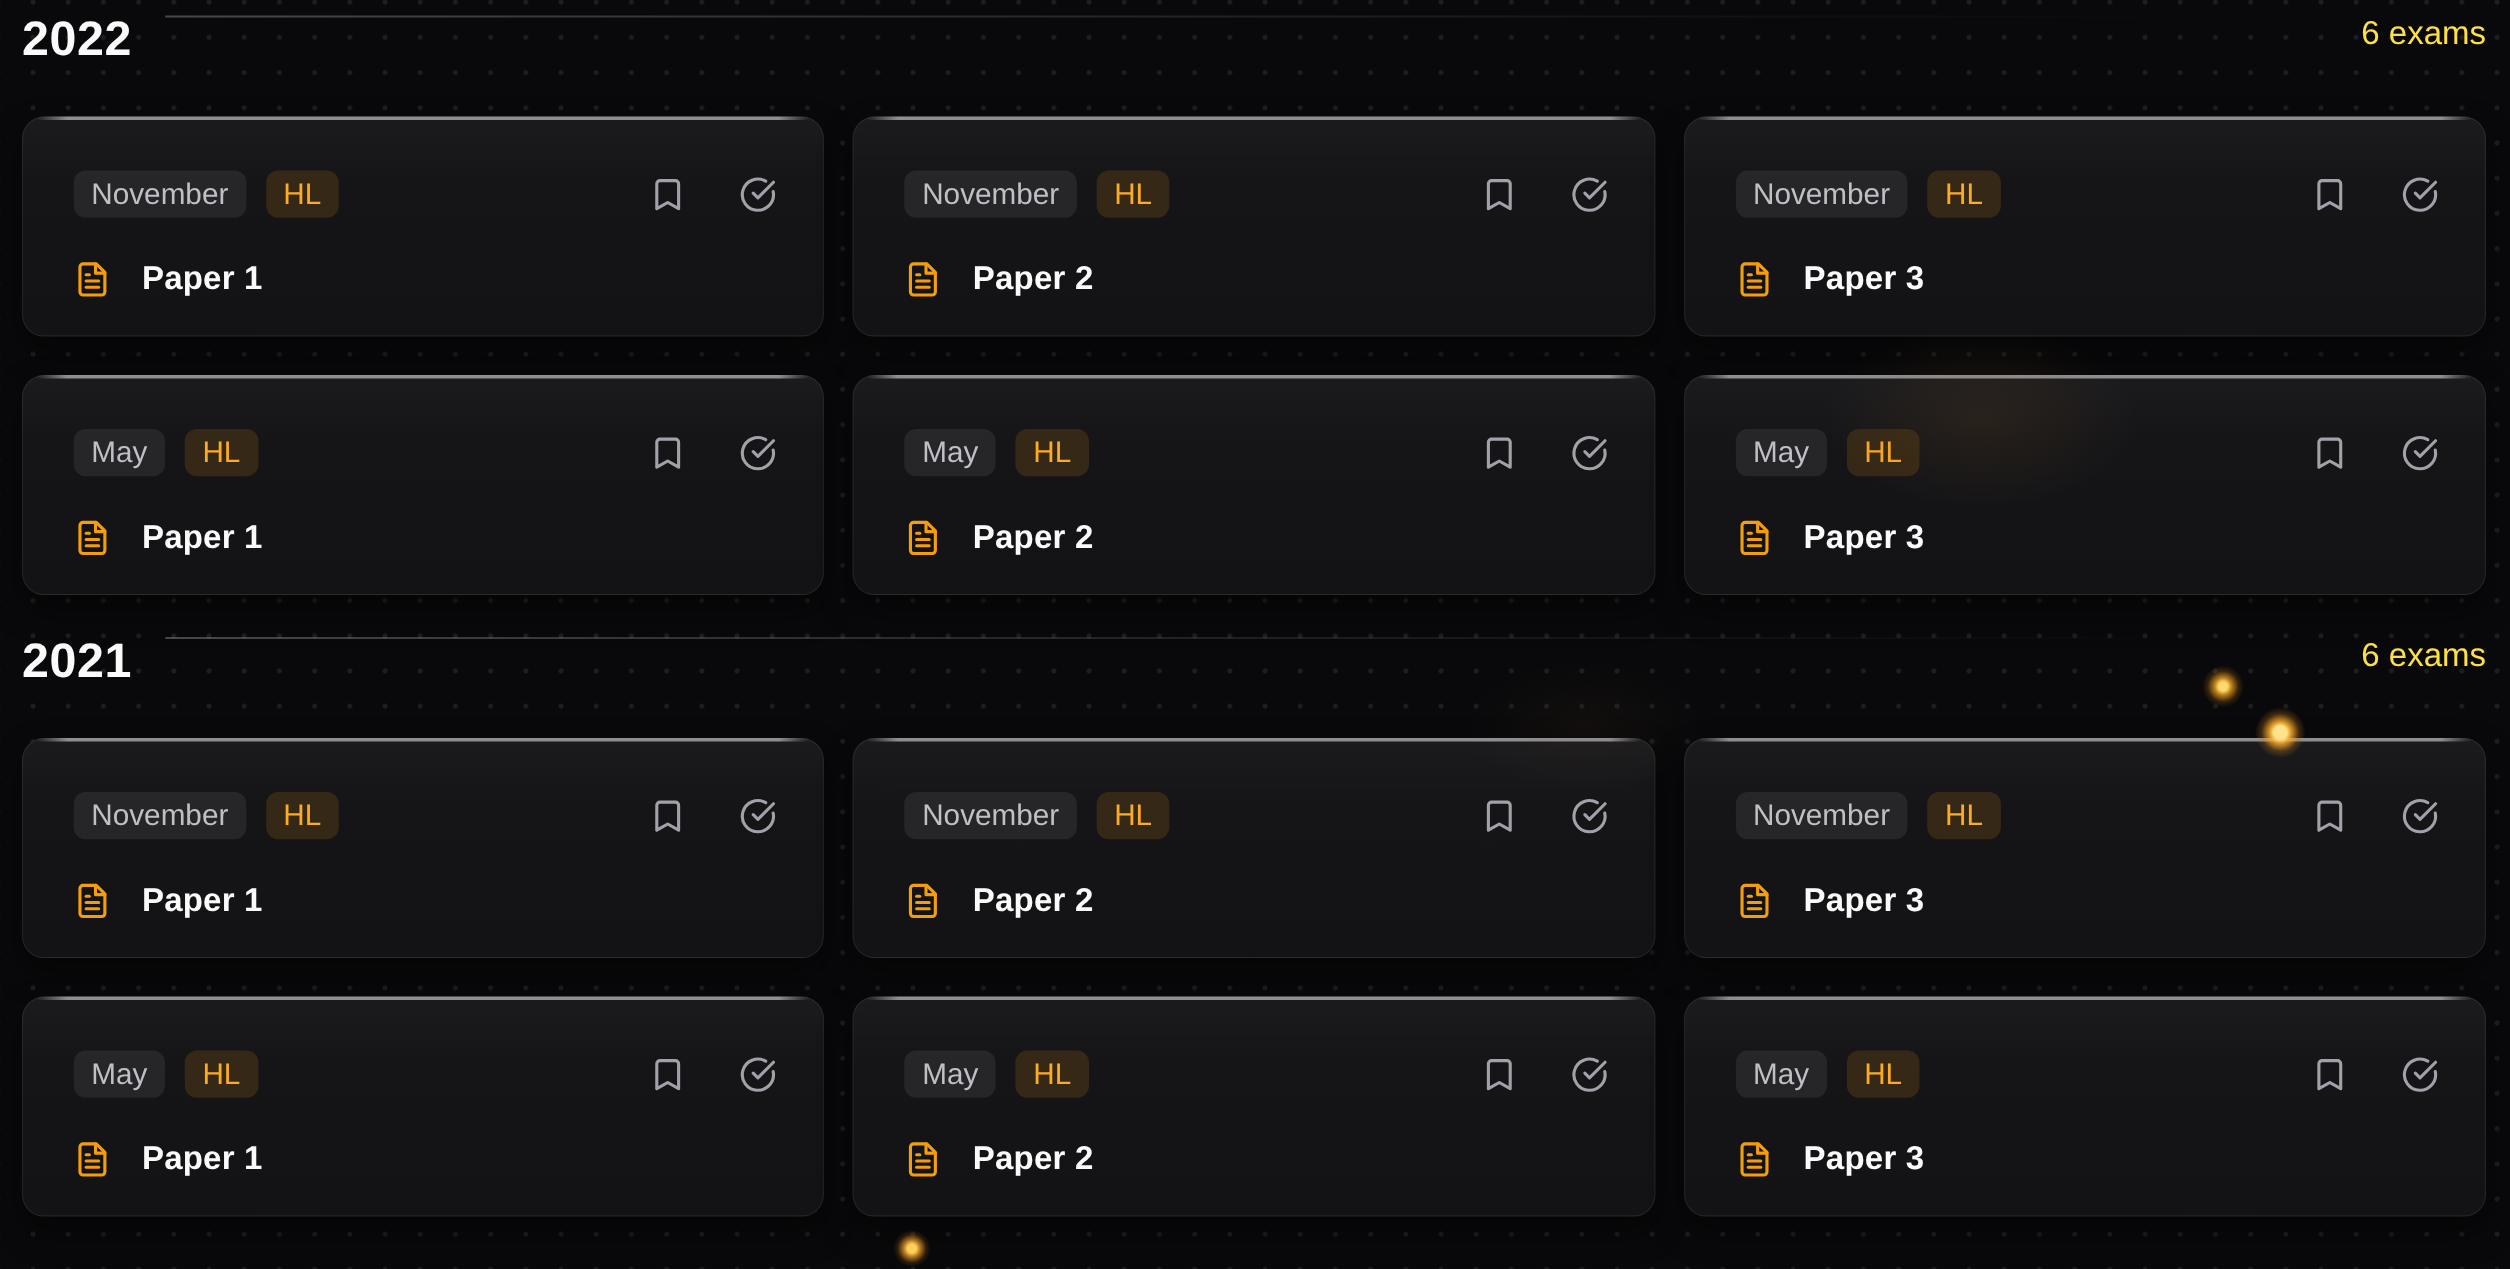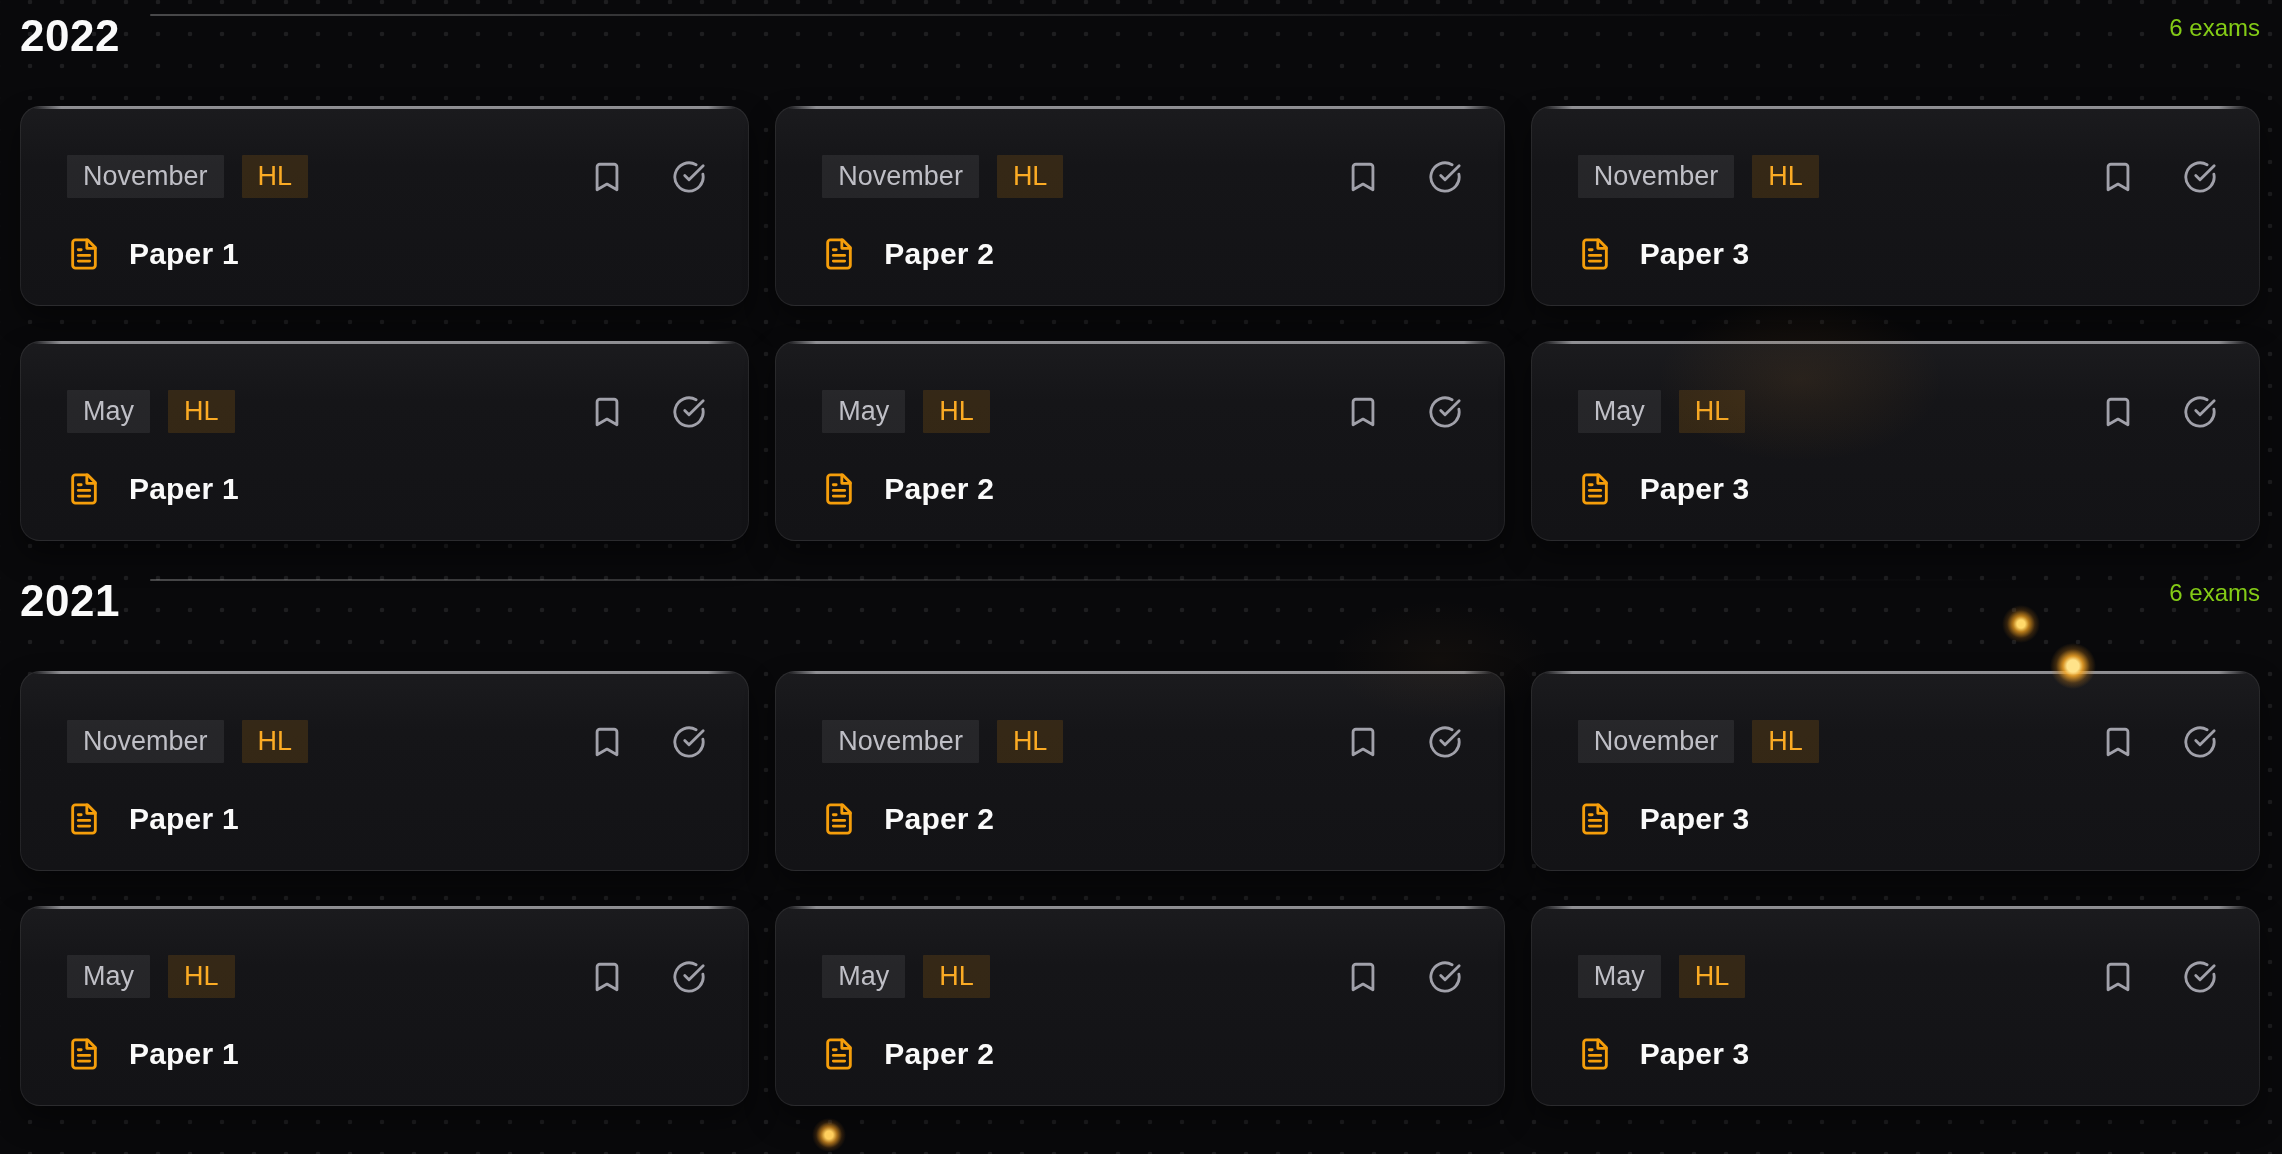--- a/index.html
+++ b/index.html
@@ -49,22 +49,22 @@
     margin: 0 28px 0 30px;
     background: linear-gradient(90deg,
       rgba(255,255,255,0.26) 0%,
       rgba(255,255,255,0.14) 35%,
       rgba(255,255,255,0.04) 70%,
       rgba(255,255,255,0) 95%);
     border-radius: 1px;
   }
 
   .exam-count {
-    font-size: 24px;
-    color: #84cc16;
+    font-size: 30px;
+    color: #fde047;
     white-space: nowrap;
   }
 
   
   .exam-grid {
     display: grid;
     grid-template-columns: repeat(3, 1fr);
     gap: 35px 26px;
   }
 
@@ -103,21 +103,21 @@
   }
 
   .badges { display: flex; align-items: center; gap: 18px; flex: 1; }
 
   .badge {
     display: inline-flex;
     align-items: center;
     justify-content: center;
     height: 43px;
     padding: 0 16px;
-    border-radius: 1px;
+    border-radius: 11px;
     font-size: 27px;
     line-height: 1;
   }
 
   .badge-session {
     background: rgba(255,255,255,0.075);
     color: #bfbfc6;
   }
 
   .badge-level {

